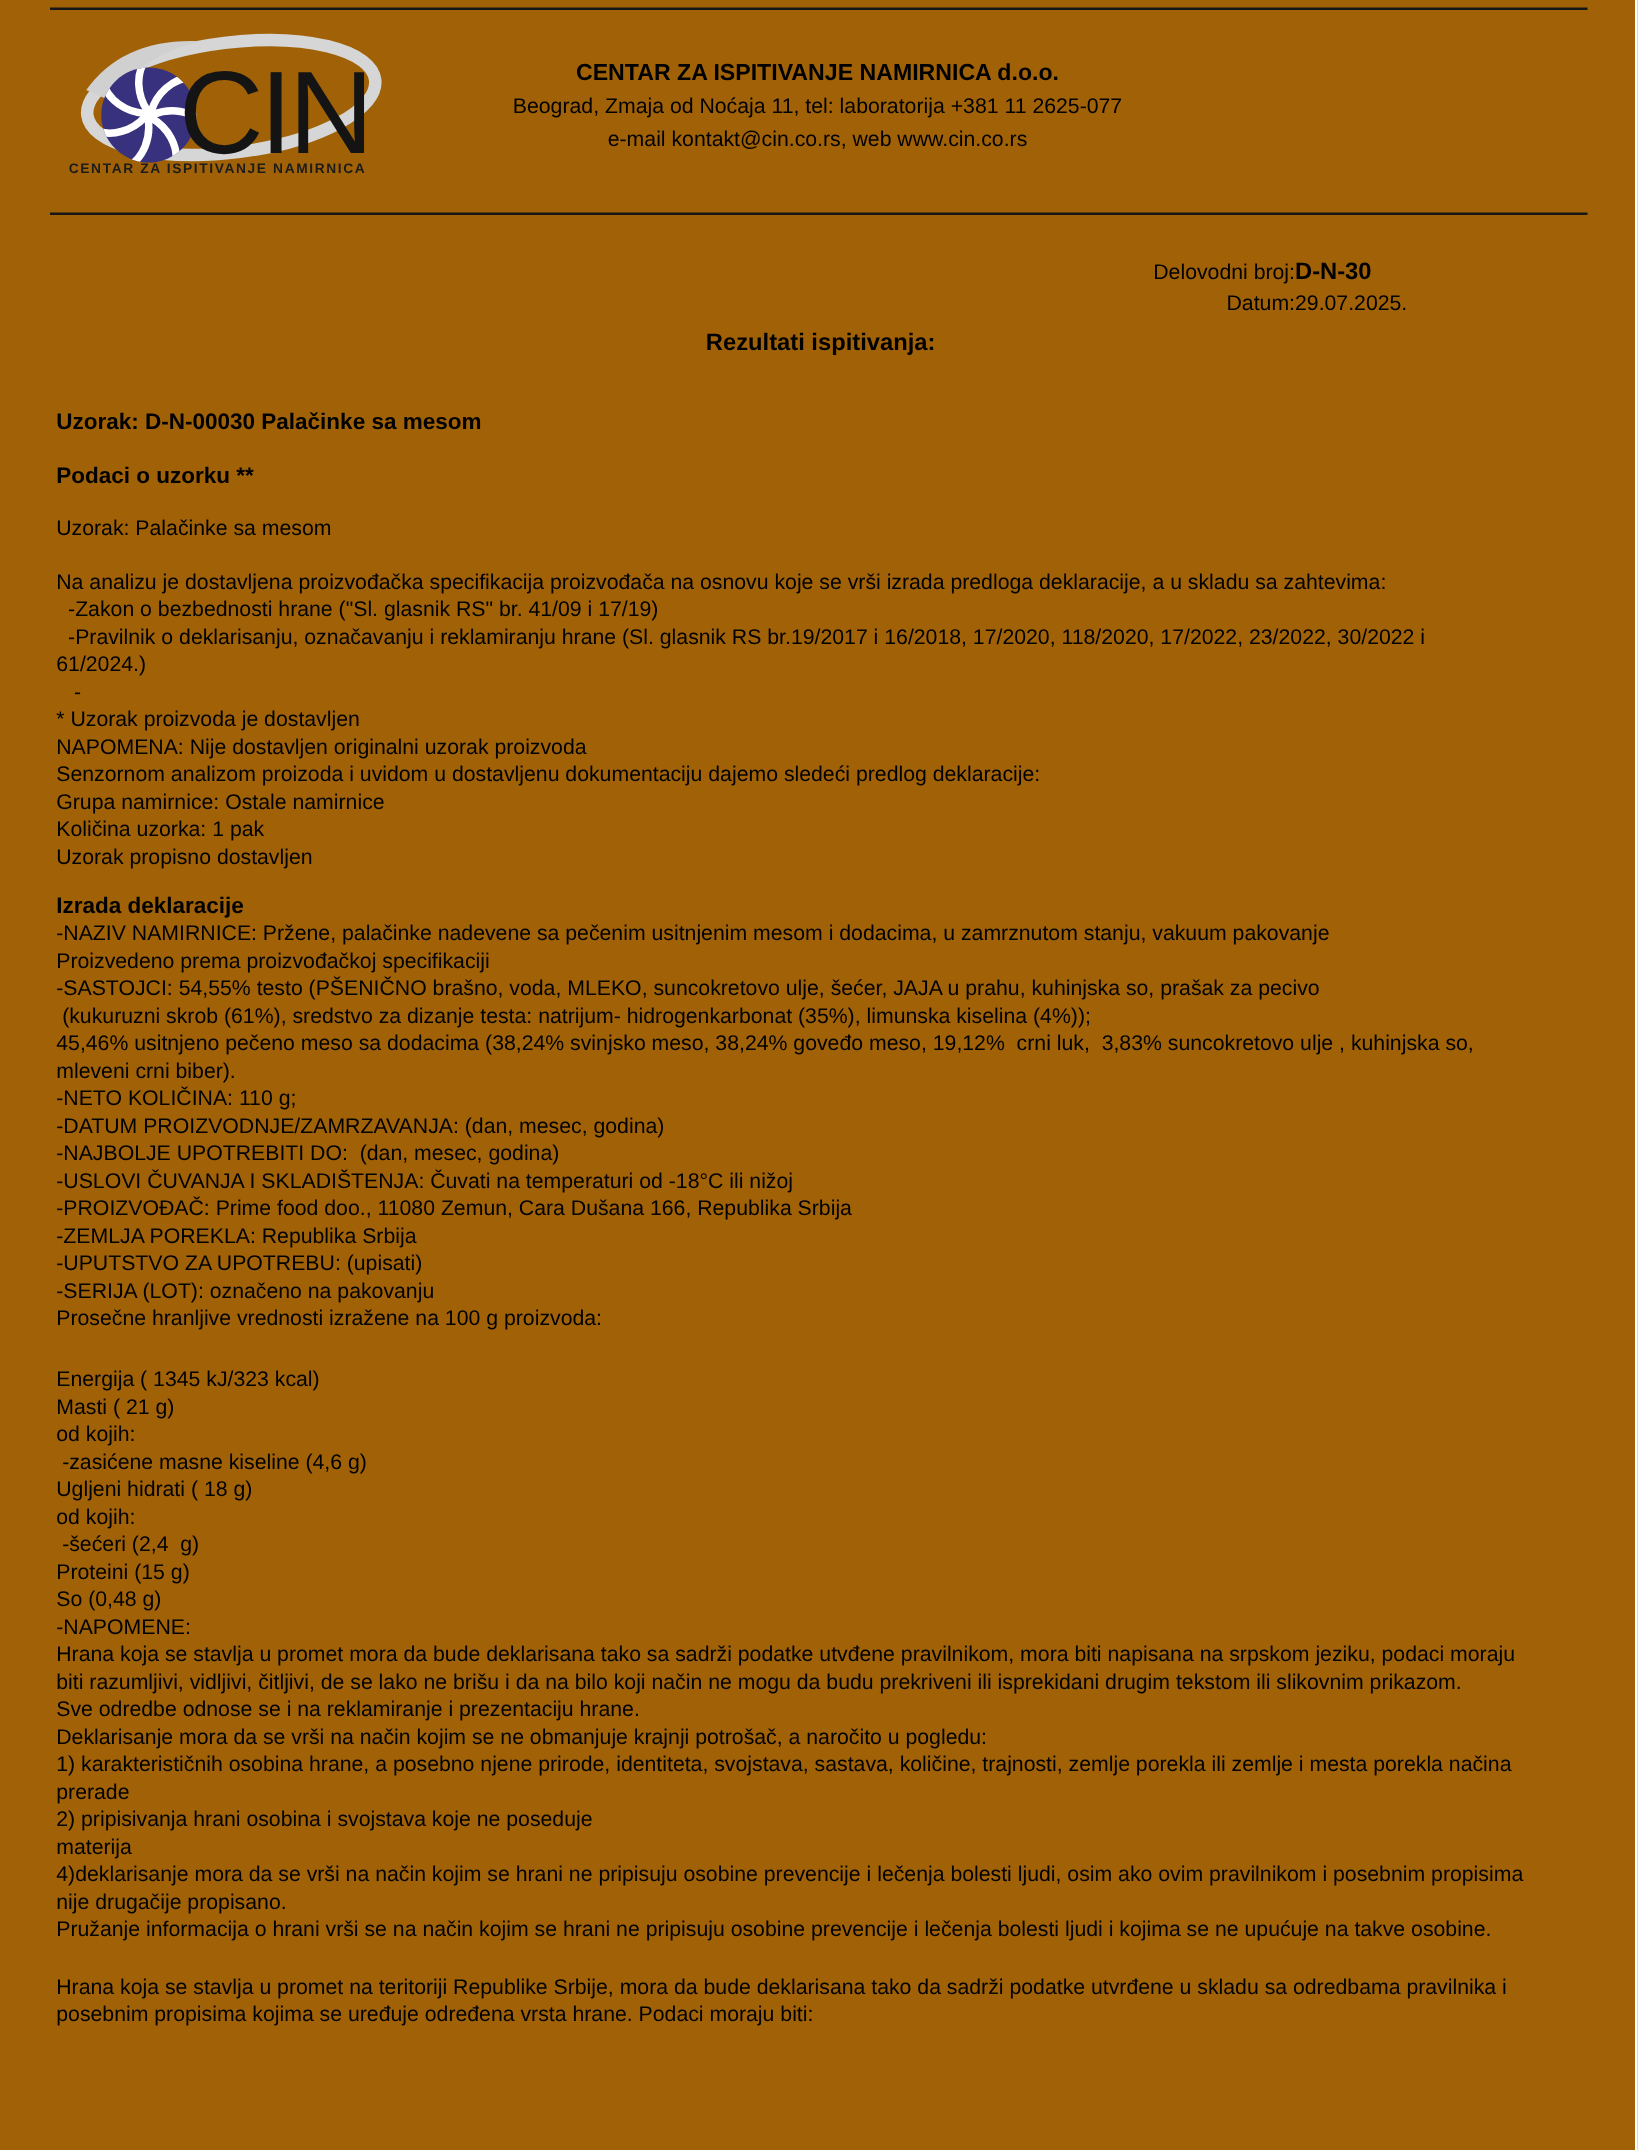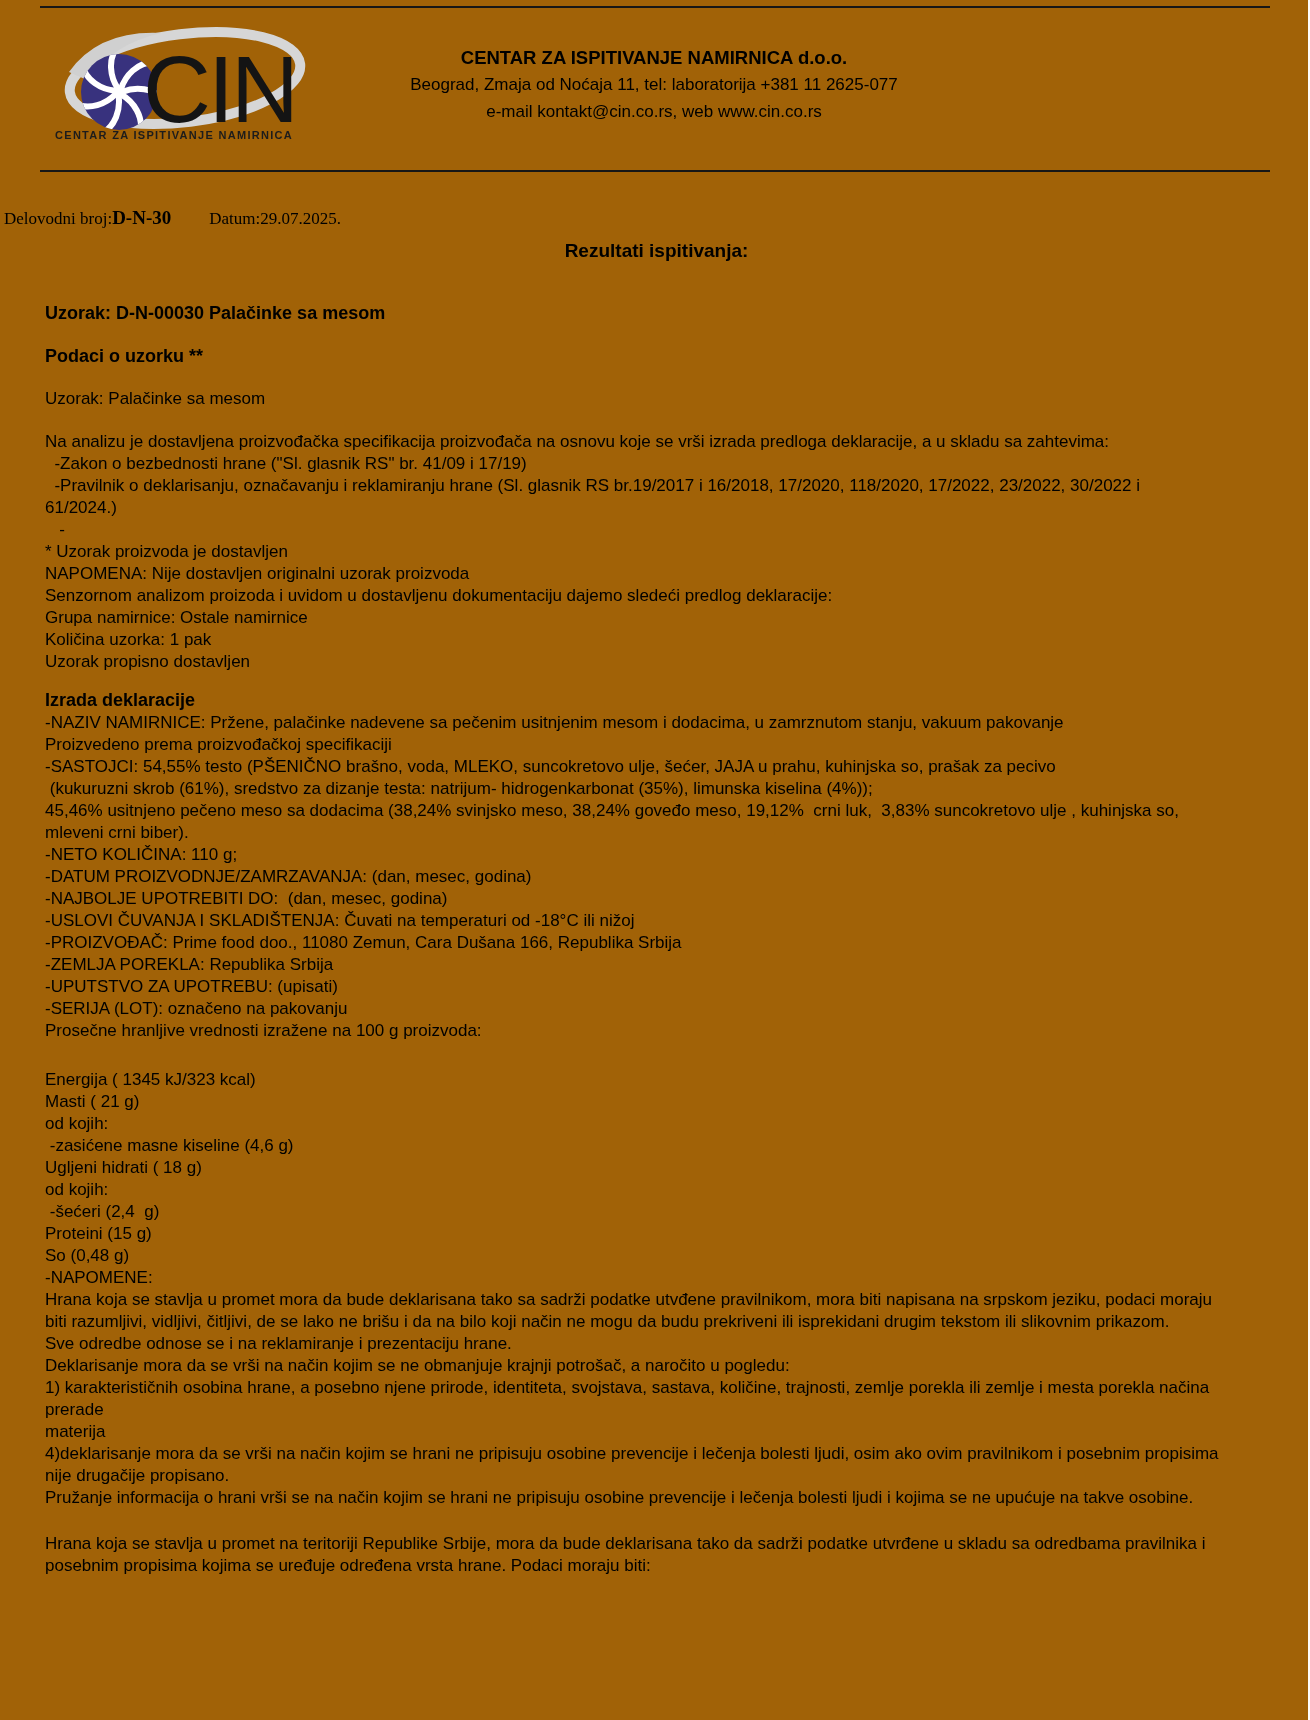--- a/index.html
+++ b/index.html
@@ -17,22 +17,22 @@
   .logo{position:absolute;left:55px;top:20px;width:250px;height:118px;}
   .logo svg{overflow:visible;display:block;}
   .logo-caption{
     position:absolute;left:0;bottom:0;width:250px;
     font-size:11px;letter-spacing:1.3px;white-space:nowrap;
     color:#1c1c1c;font-weight:bold;
   }
   .head-text{position:absolute;left:0;right:0;top:36px;text-align:center;line-height:27px;}
   .company{font-weight:bold;font-size:18.5px;}
   .meta{
-    display:flex;flex-direction:row;align-items:flex-end;
-    margin:33px 175px 0 4px;line-height:25px;font-family:Liberation Serif, serif;
+    display:flex;flex-direction:column;align-items:flex-end;
+    margin:33px 175px 0 16px;line-height:25px;
   }
   .meta-row{display:flex;align-items:baseline;}
   .meta-value{width:97px;text-align:left;}
   .meta-value.strong{font-weight:bold;font-size:19px;}
   .doc{padding:0 40px 0 45px;}
   .h1{font-weight:bold;font-size:19px;line-height:24px;margin-top:8px;text-align:center;}
   .h2{font-weight:bold;font-size:18px;line-height:24px;margin-top:38px;}
   .h3{font-weight:bold;font-size:18px;line-height:24px;margin-top:19px;}
   .h4{font-weight:bold;font-size:18px;line-height:24px;margin-top:15px;}
   .line{white-space:pre-wrap;min-height:22px;}
@@ -168,20 +168,21 @@
       </div>
 
     <div class="sec-notes">
         <div class="line">-NAPOMENE:</div>
         <div class="line">Hrana koja se stavlja u promet mora da bude deklarisana tako sa sadrži podatke utvđene pravilnikom, mora biti napisana na srpskom jeziku, podaci moraju</div>
         <div class="line">biti razumljivi, vidljivi, čitljivi, de se lako ne brišu i da na bilo koji način ne mogu da budu prekriveni ili isprekidani drugim tekstom ili slikovnim prikazom.</div>
         <div class="line">Sve odredbe odnose se i na reklamiranje i prezentaciju hrane.</div>
         <div class="line">Deklarisanje mora da se vrši na način kojim se ne obmanjuje krajnji potrošač, a naročito u pogledu:</div>
         <div class="line">1) karakterističnih osobina hrane, a posebno njene prirode, identiteta, svojstava, sastava, količine, trajnosti, zemlje porekla ili zemlje i mesta porekla načina</div>
         <div class="line">prerade</div>
+        <div class="line">2) pripisivanja hrani osobina i svojstava koje ne poseduje</div>
         <div class="line">materija</div>
         <div class="line">4)deklarisanje mora da se vrši na način kojim se hrani ne pripisuju osobine prevencije i lečenja bolesti ljudi, osim ako ovim pravilnikom i posebnim propisima</div>
         <div class="line">nije drugačije propisano.</div>
         <div class="line">Pružanje informacija o hrani vrši se na način kojim se hrani ne pripisuju osobine prevencije i lečenja bolesti ljudi i kojima se ne upućuje na takve osobine.</div>
       </div>
 
     <div class="sec-final">
         <div class="line">Hrana koja se stavlja u promet na teritoriji Republike Srbije, mora da bude deklarisana tako da sadrži podatke utvrđene u skladu sa odredbama pravilnika i</div>
         <div class="line">posebnim propisima kojima se uređuje određena vrsta hrane. Podaci moraju biti:</div>
       </div>

